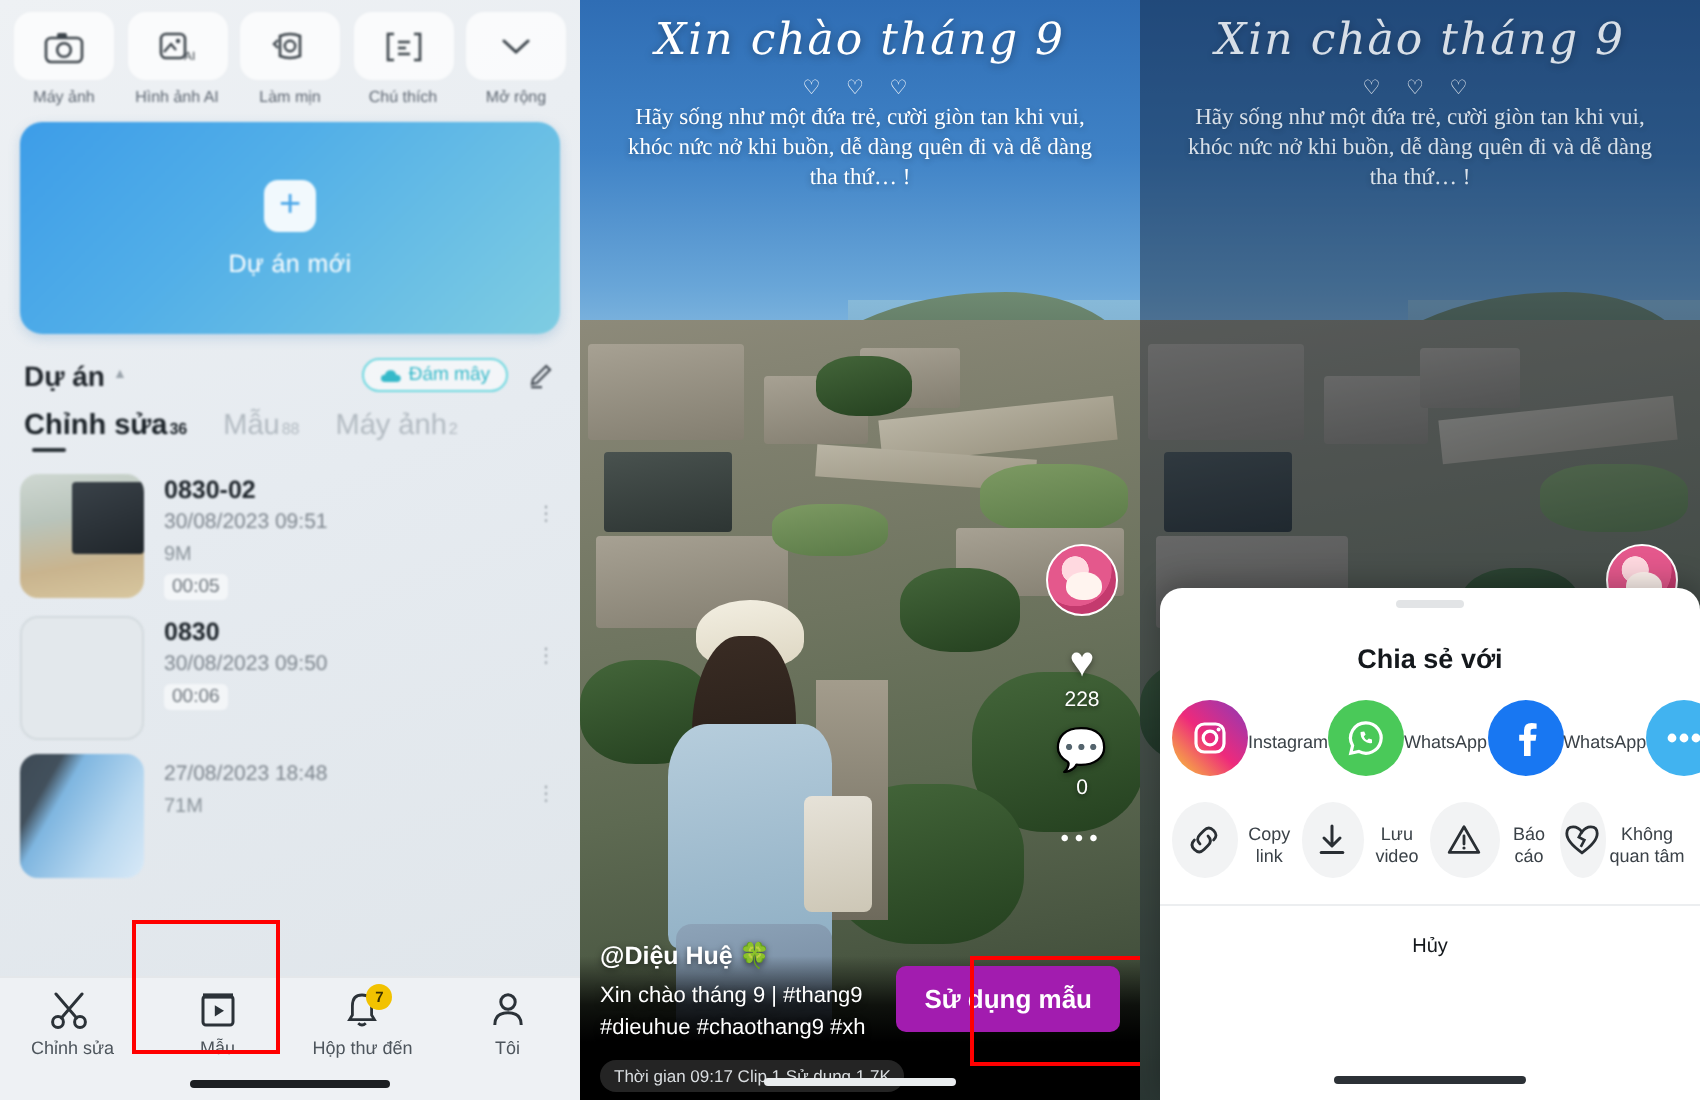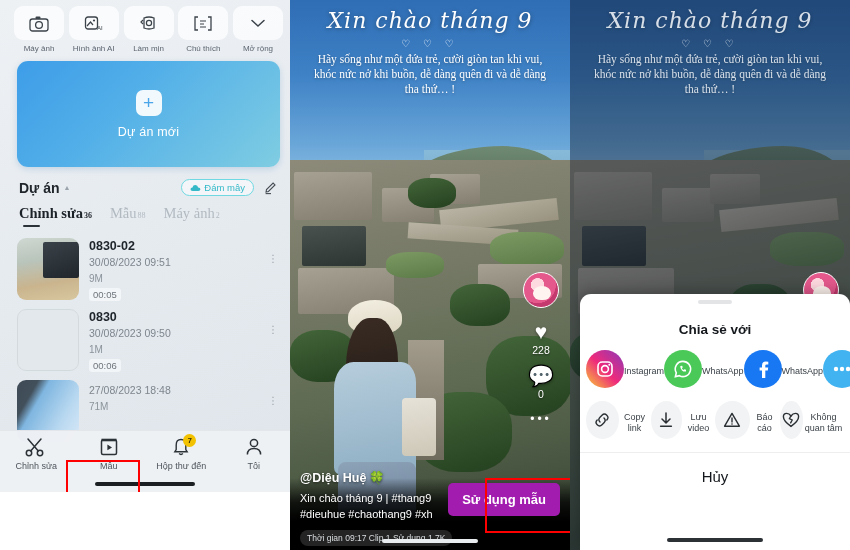--- a/index.html
+++ b/index.html
@@ -5,24 +5,23 @@
   * { box-sizing: border-box; margin:0; padding:0; }
   body {
     width:850px; height:550px; overflow:hidden;
     font-family:"Liberation Sans", sans-serif;
     background:#fff;
   }
   .stage { position:relative; width:850px; height:550px; display:flex; }
 
   
   .panel1 {
-    position:relative; width:290px; height:492px;
+    position:relative; width:290px; height:550px;
     background:linear-gradient(160deg,#eef1f4 0%,#e6ebf0 45%,#dfe5ea 100%);
     overflow:hidden;
-    padding-left:7px;
   }
   .p1-blur { filter:blur(0.6px); }
 
   .toolbar { display:flex; justify-content:space-between; padding:6px 6px 0 6px; }
   .tool { width:52px; display:flex; flex-direction:column; align-items:center; }
   .tool-box {
     width:50px; height:34px; border-radius:9px;
     background:rgba(255,255,255,0.72);
     display:flex; align-items:center; justify-content:center;
   }
@@ -45,21 +44,21 @@
   .proj-title { font-size:14px; font-weight:bold; color:#20262c; }
   .caret-up { font-size:7px; color:#9aa3ab; margin-left:4px; }
   .spacer { flex:1; }
   .cloud-badge {
     border:1px solid #6fd8e0; border-radius:11px; padding:2px 8px;
     font-size:9.5px; color:#35b9c9; display:flex; align-items:center; gap:3px;
     background:rgba(255,255,255,0.5);
   }
   .pencil { margin-left:10px; color:#454c54; }
 
-  .tabs { display:flex; align-items:flex-end; gap:18px; padding:9px 12px 0 12px; position:relative;font-family:Liberation Serif, serif; }
+  .tabs { display:flex; align-items:flex-end; gap:18px; padding:9px 12px 0 12px; position:relative; }
   .tab { font-size:14.5px; color:#b2bac1; position:relative; padding-bottom:5px; }
   .tab.active { color:#1b2228; font-weight:bold; }
   .tab sub { font-size:8px; vertical-align:baseline; margin-left:1px; }
   .tab.active:after {
     content:""; position:absolute; left:4px; bottom:0; width:17px; height:2.5px;
     border-radius:2px; background:#2b3238;
   }
 
   .list { padding:4px 10px 0 10px; }
   .row { display:flex; padding:7px 0 0 0; position:relative; }
@@ -222,21 +221,21 @@
   .sh-item { flex:1; display:flex; align-items:center; position:relative; }
   .sh-circ { width:38px; height:38px; border-radius:50%; display:flex;
     align-items:center; justify-content:center; color:#fff; }
   .c-ig { background:linear-gradient(45deg,#f9ce34 0%,#ee2a7b 48%,#8a3ab9 100%); }
   .c-wa { background:#4ac959; }
   .c-fb { background:#1877f2; }
   .c-more { background:#41b3f0; }
   .c-grey { background:#f2f3f4; color:#2a2f34; }
   .sh-lbl { font-size:9px; color:#3b4248; margin-top:6px; text-align:center; line-height:11px; }
   .sheet-sep { height:1px; background:#eceef0; margin:13px 0 0 0; }
-  .cancel { text-align:center; font-size:15px; color:#14181c; margin-top:15px; }
+  .cancel { text-align:center; font-size:10px; color:#14181c; margin-top:15px; }
   .sheet-home { position:absolute; bottom:8px; left:50%; transform:translateX(-50%);
     width:96px; height:4px; border-radius:2px; background:#2c3136; }
   svg { display:block; }
 </style>
 </head>
 <body>
 
 <div class="stage">
 
   <div class="panel1">
@@ -337,21 +336,20 @@
             <div class="r-size">9M</div>
             <div class="r-dur">00:05</div>
           </div>
           <div class="dots-v">⋮</div>
         </div>
         <div class="row">
           <div class="thumb th-empty"></div>
           <div class="row-txt">
             <div class="r-name">0830</div>
             <div class="r-date">30/08/2023 09:50</div>
-            <div class="r-size">1M</div>
             <div class="r-dur">00:06</div>
           </div>
           <div class="dots-v">⋮</div>
         </div>
         <div class="row">
           <div class="thumb th-sky"></div>
           <div class="row-txt">
             <div class="r-date">27/08/2023 18:48</div>
             <div class="r-size">71M</div>
           </div>

